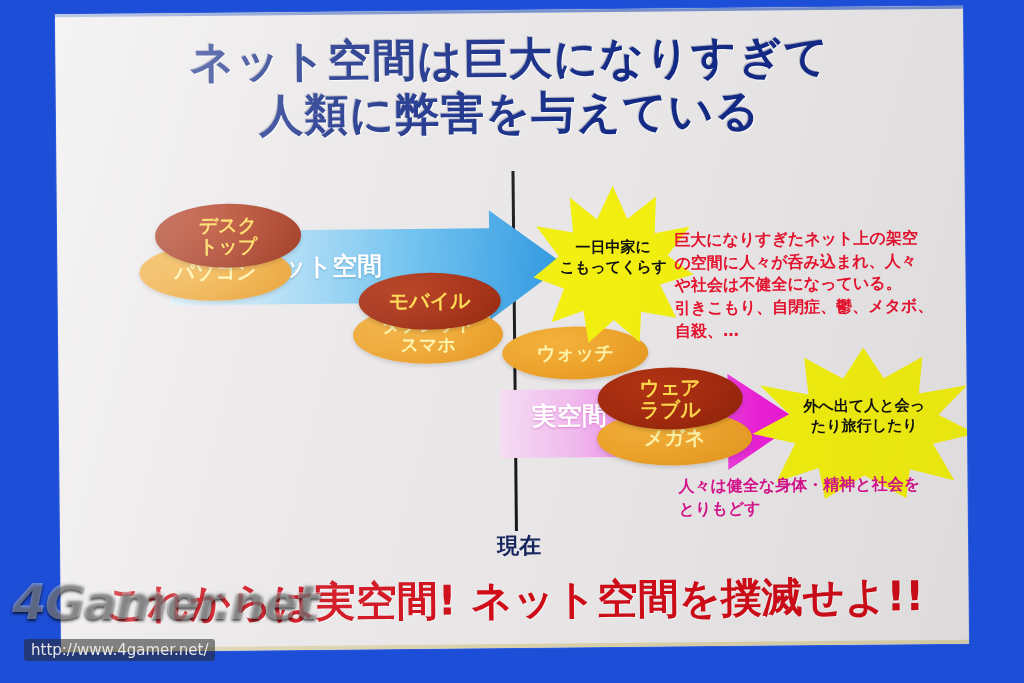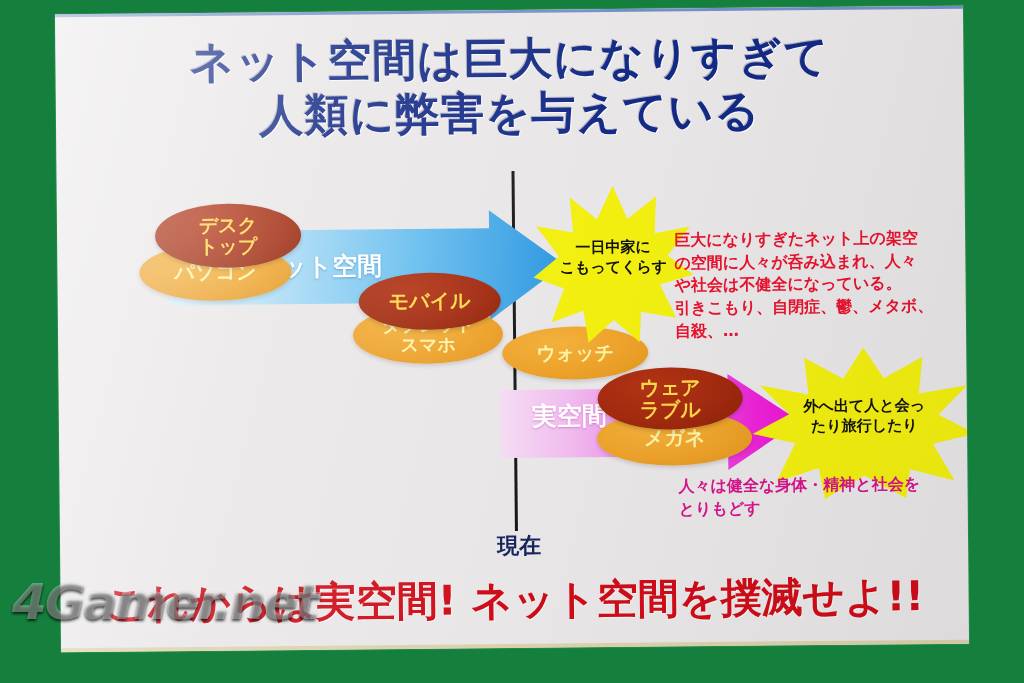--- a/index.html
+++ b/index.html
@@ -1,17 +1,17 @@
 <!DOCTYPE html>
 <html><head>
 <meta charset="utf-8">
 <style>
   html,body{margin:0;padding:0;background:#000;}
   body{width:1024px;height:683px;overflow:hidden;font-family:"DejaVu Sans","Liberation Sans",sans-serif;}
-  #stage{position:relative;width:1024px;height:683px;background:#15803d;}
+  #stage{position:relative;width:1024px;height:683px;background:#1d4ed8;}
 
   
   #slide{
     position:absolute;
     left:58px; top:10px; width:908px; height:638px;
     background:#e9e6e7;
     transform:rotate(-0.55deg);
     box-shadow:0 0 0 1px rgba(255,255,255,.08);
     overflow:hidden;
   }
@@ -163,14 +163,15 @@
 や社会は不健全になっている。
 引きこもり、自閉症、鬱、メタボ、
 自殺、…</div>
     <div class="purptext" id="txt-real">人々は健全な身体・精神と社会を
 とりもどす</div>
 
     <div class="slogan">これからは実空間! ネット空間を撲滅せよ!!</div>
   </div>
 
   <div id="wm">4Gamer.net</div>
+  <div id="wm-url">http://www.4gamer.net/</div>
 
 </div>
 
 </body></html>

